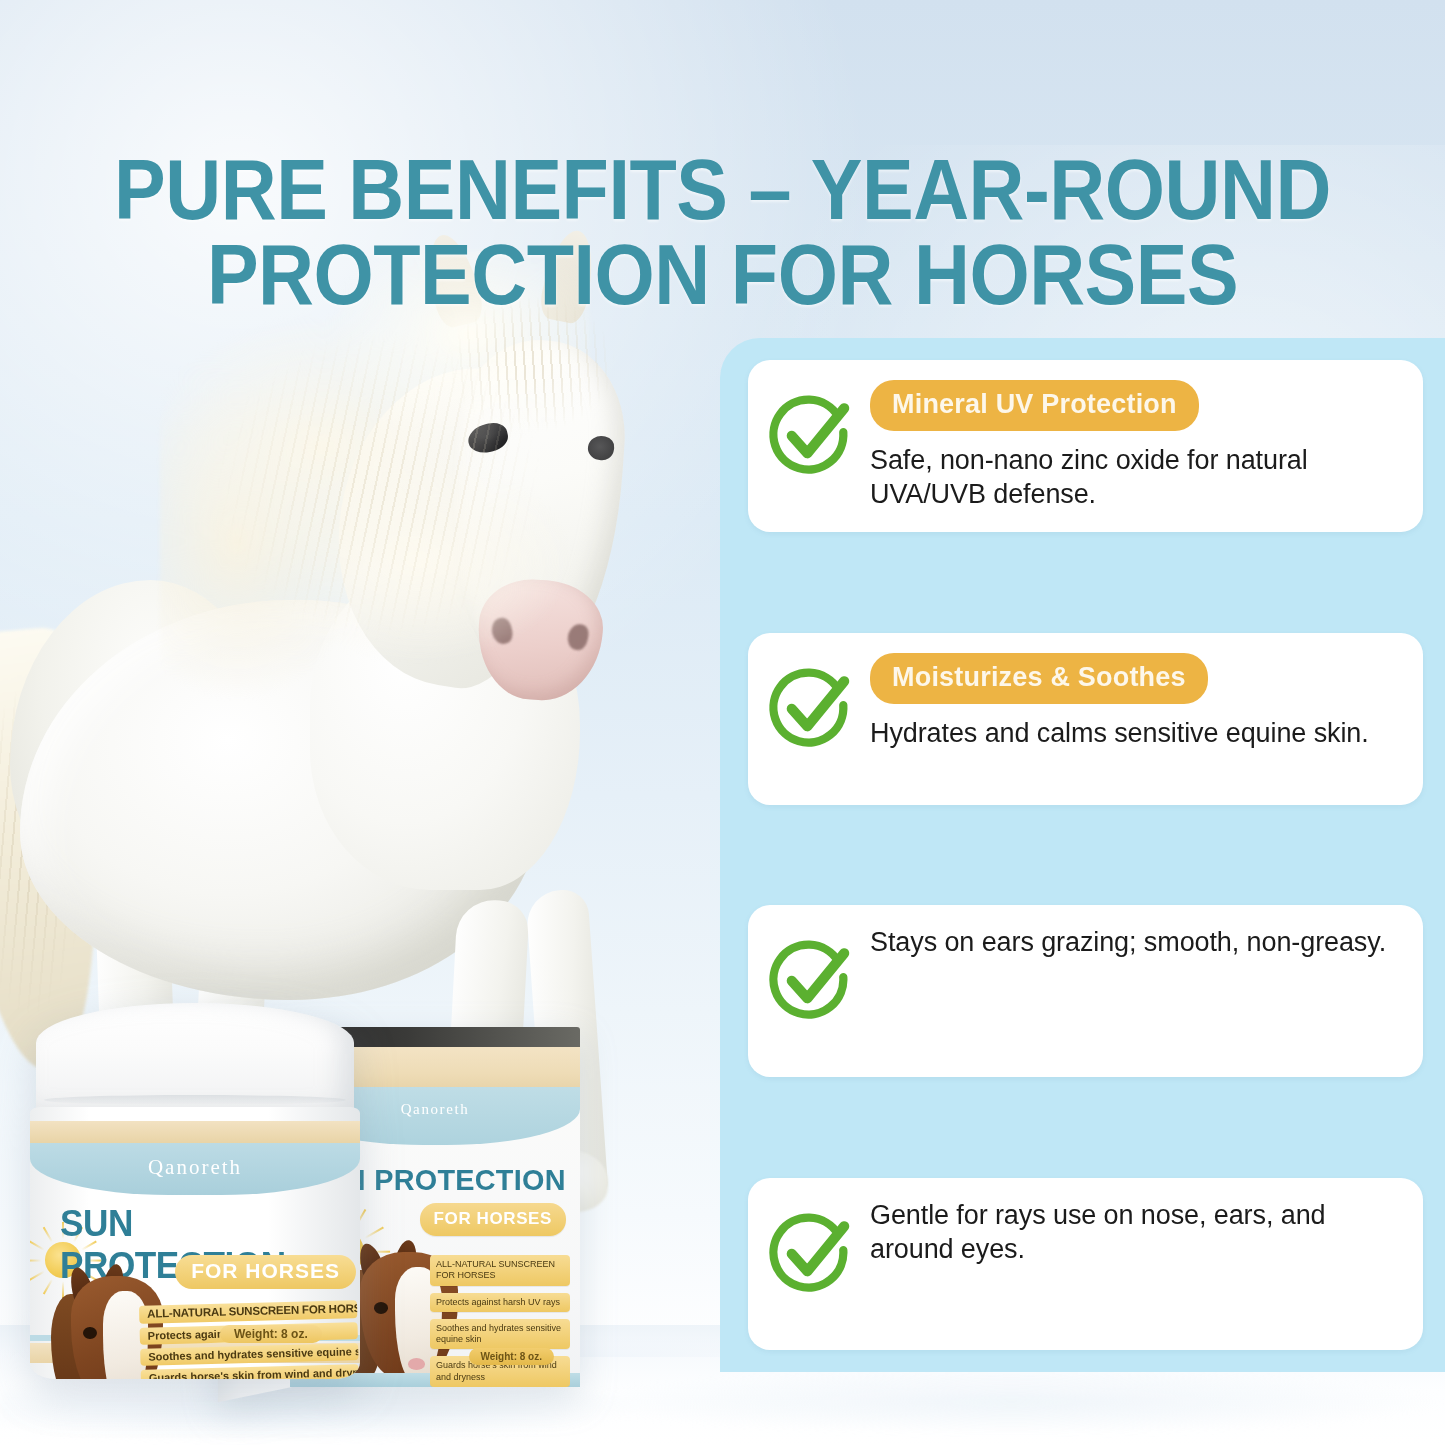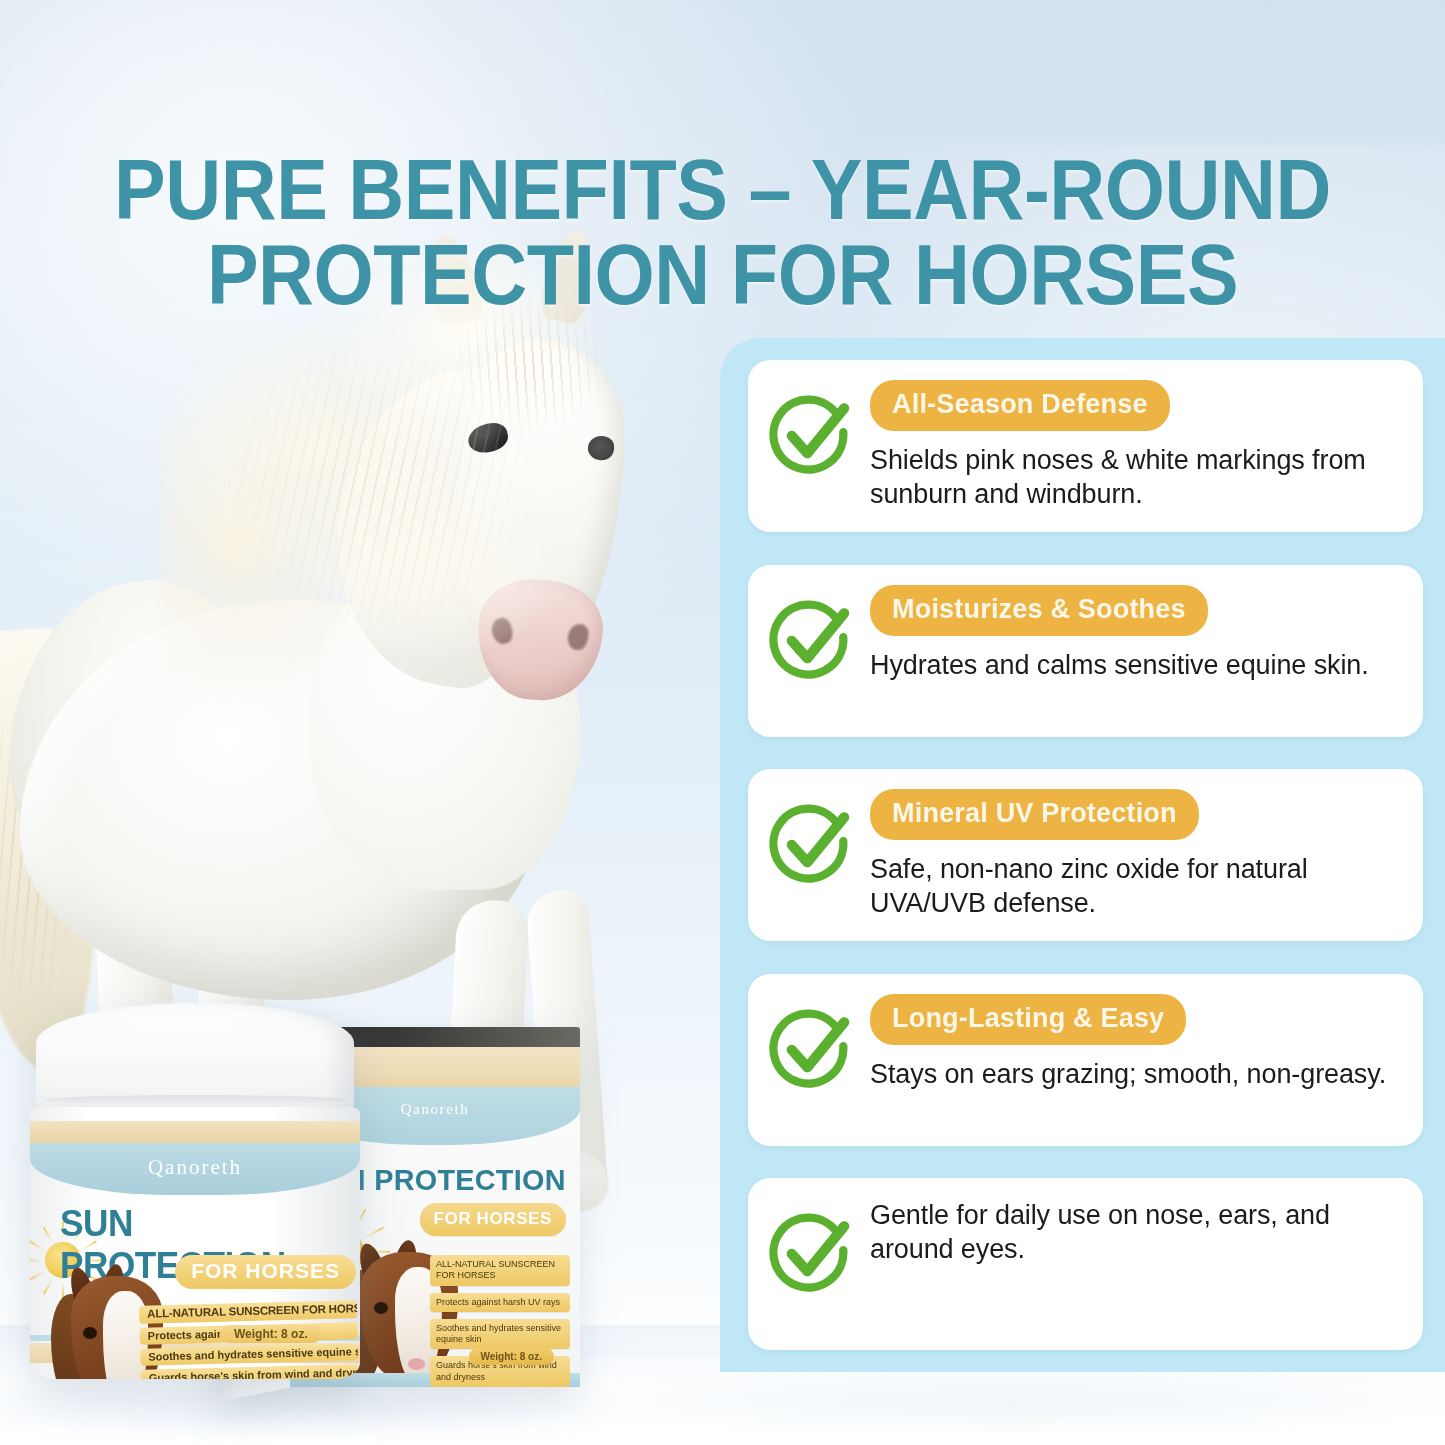--- a/index.html
+++ b/index.html
@@ -622,30 +622,31 @@
         <div class="jar-weight">Weight: 8 oz.</div>
         <div class="jar-teal-foot"></div>
         <div class="jar-band-bot"></div>
       </div>
     </div>
 
   </div>
 
   <div class="panel">
 
+
     <div class="card">
       <div class="check">
         <svg viewBox="0 0 100 100" width="92" height="92" aria-hidden="true">
           <path d="M78 30 A38 38 0 1 0 84 48" fill="none" stroke="#5bb030" stroke-width="9" stroke-linecap="round"></path>
           <path d="M28 52 L45 71 L85 22" fill="none" stroke="#5bb030" stroke-width="11" stroke-linecap="round" stroke-linejoin="round"></path>
         </svg>
       </div>
       <div class="card-body">
-        <div class="badge">All-Season Defense</div>
-        <div class="desc">Shields pink noses &amp; white markings from sunburn and windburn.</div>
+        <div class="badge">Mineral UV Protection</div>
+        <div class="desc">Safe, non-nano zinc oxide for natural UVA/UVB defense.</div>
       </div>
     </div>
 
     <div class="card">
       <div class="check">
         <svg viewBox="0 0 100 100" width="92" height="92" aria-hidden="true">
           <path d="M78 30 A38 38 0 1 0 84 48" fill="none" stroke="#5bb030" stroke-width="9" stroke-linecap="round"></path>
           <path d="M28 52 L45 71 L85 22" fill="none" stroke="#5bb030" stroke-width="11" stroke-linecap="round" stroke-linejoin="round"></path>
         </svg>
       </div>
@@ -656,45 +657,31 @@
     </div>
 
     <div class="card">
       <div class="check">
         <svg viewBox="0 0 100 100" width="92" height="92" aria-hidden="true">
           <path d="M78 30 A38 38 0 1 0 84 48" fill="none" stroke="#5bb030" stroke-width="9" stroke-linecap="round"></path>
           <path d="M28 52 L45 71 L85 22" fill="none" stroke="#5bb030" stroke-width="11" stroke-linecap="round" stroke-linejoin="round"></path>
         </svg>
       </div>
       <div class="card-body">
-        <div class="badge">Mineral UV Protection</div>
-        <div class="desc">Safe, non-nano zinc oxide for natural UVA/UVB defense.</div>
+        <div class="desc">Stays on ears grazing; smooth, non-greasy.</div>
       </div>
     </div>
 
     <div class="card">
       <div class="check">
         <svg viewBox="0 0 100 100" width="92" height="92" aria-hidden="true">
           <path d="M78 30 A38 38 0 1 0 84 48" fill="none" stroke="#5bb030" stroke-width="9" stroke-linecap="round"></path>
           <path d="M28 52 L45 71 L85 22" fill="none" stroke="#5bb030" stroke-width="11" stroke-linecap="round" stroke-linejoin="round"></path>
         </svg>
       </div>
       <div class="card-body">
-        <div class="badge">Long-Lasting &amp; Easy</div>
-        <div class="desc">Stays on ears grazing; smooth, non-greasy.</div>
+        <div class="desc">Gentle for rays use on nose, ears, and around eyes.</div>
       </div>
     </div>
 
-    <div class="card">
-      <div class="check">
-        <svg viewBox="0 0 100 100" width="92" height="92" aria-hidden="true">
-          <path d="M78 30 A38 38 0 1 0 84 48" fill="none" stroke="#5bb030" stroke-width="9" stroke-linecap="round"></path>
-          <path d="M28 52 L45 71 L85 22" fill="none" stroke="#5bb030" stroke-width="11" stroke-linecap="round" stroke-linejoin="round"></path>
-        </svg>
-      </div>
-      <div class="card-body">
-        <div class="desc">Gentle for daily use on nose, ears, and around eyes.</div>
-      </div>
-    </div>
-
   </div>
 
 </div>
 
 </body></html>

